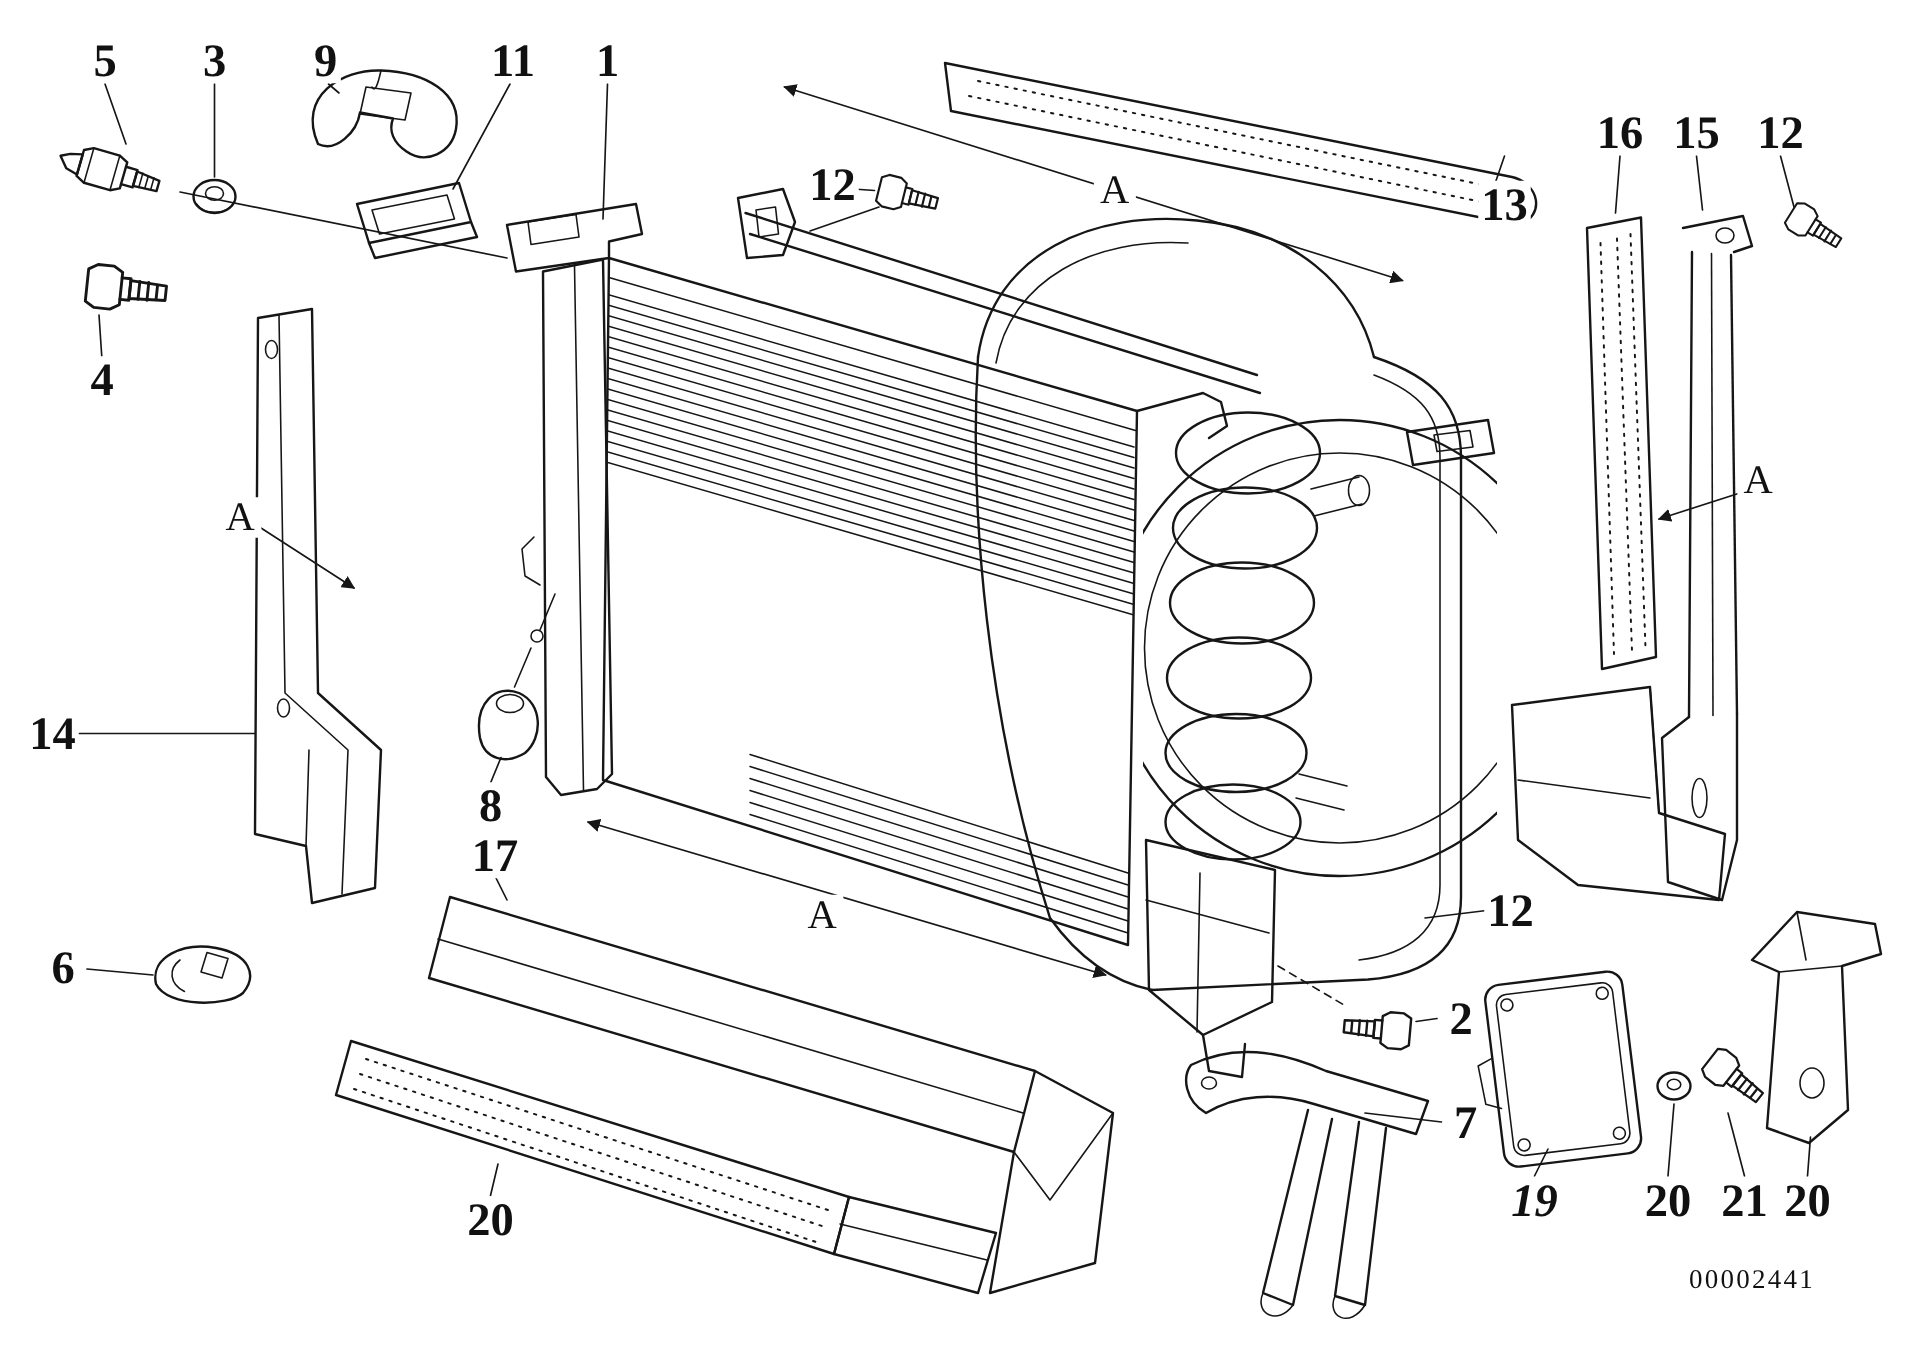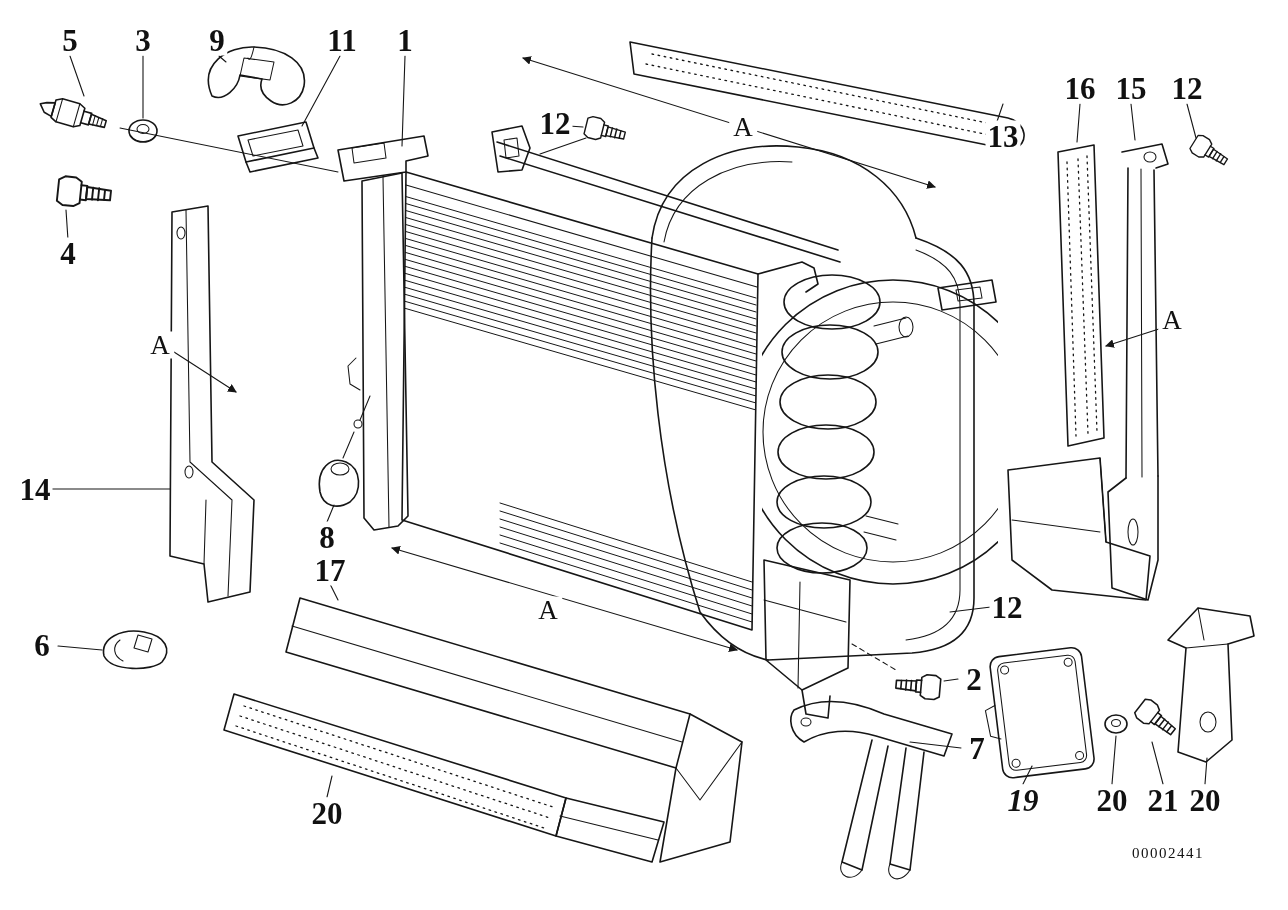--- a/index.html
+++ b/index.html
@@ -13,21 +13,21 @@
     font-size:31px;font-weight:700;line-height:1;color:#111;
     background:#fff;padding:0 2px;white-space:nowrap;
   }
   .dim{
     position:absolute;transform:translate(-50%,-50%);
     font-size:27px;font-weight:400;line-height:1;color:#111;
     background:#fff;padding:0 4px;
   }
   .docnum{
     position:absolute;transform:translate(-50%,-50%);
-    font-size:15px;letter-spacing:1.5px;color:#111;white-space:nowrap;
+    font-size:18px;letter-spacing:1.5px;color:#111;white-space:nowrap;
   }
   .thin{stroke-width:1.05px;}
   .tex{stroke-width:1.3px;stroke-dasharray:1.6 4.6;}
 </style>
 </head>
 <body>
 
 <div class="stage">
 
   <svg width="1288" height="910" viewBox="0 0 1288 910" xmlns="http://www.w3.org/2000/svg" xmlns:xlink="http://www.w3.org/1999/xlink" fill="none" stroke="#161616" stroke-width="1.6" stroke-linecap="round" stroke-linejoin="round">

